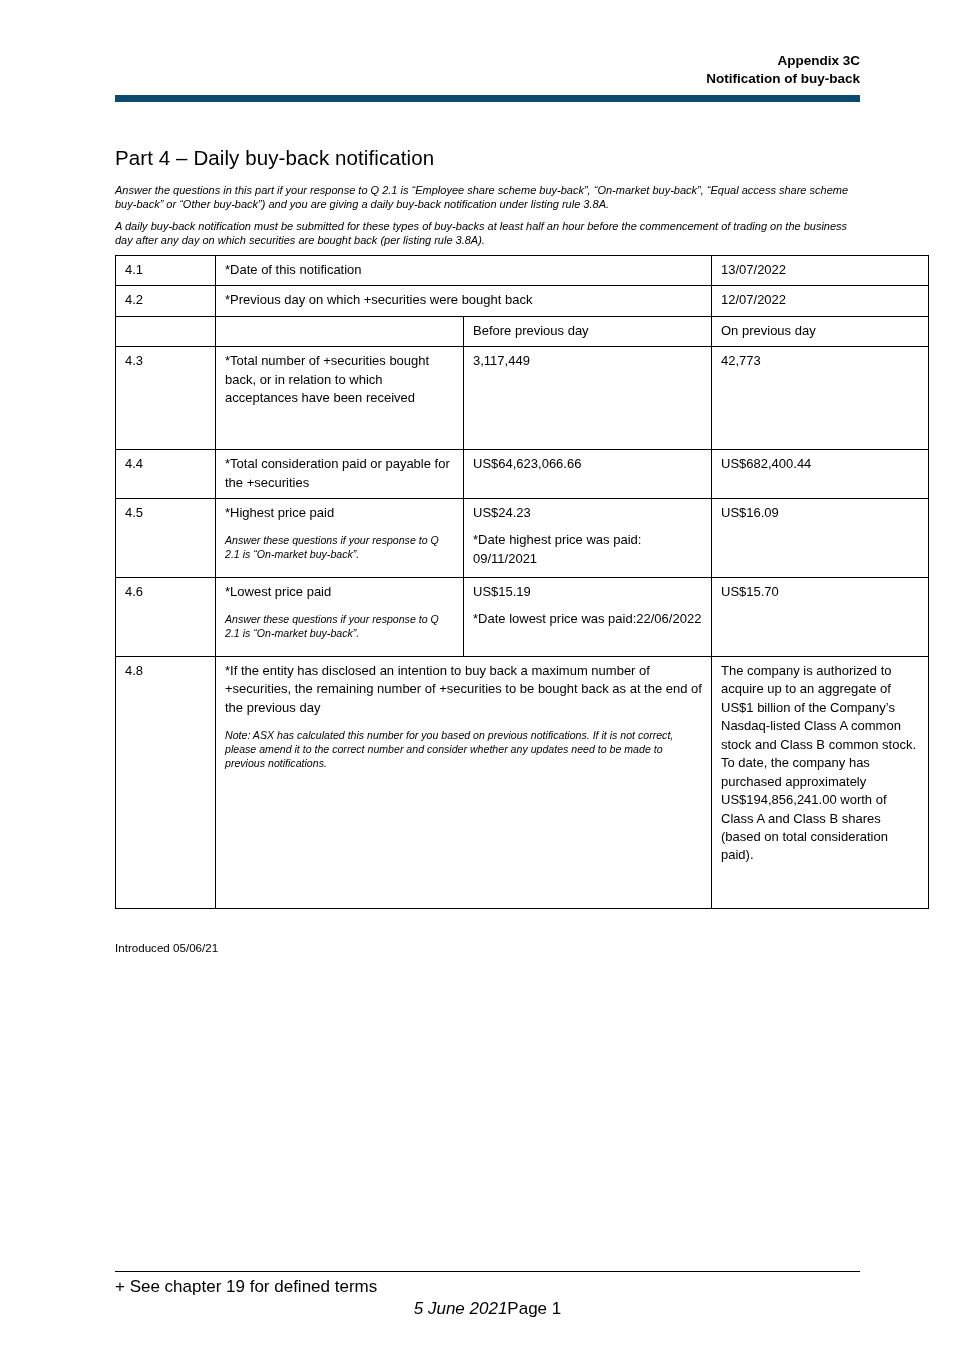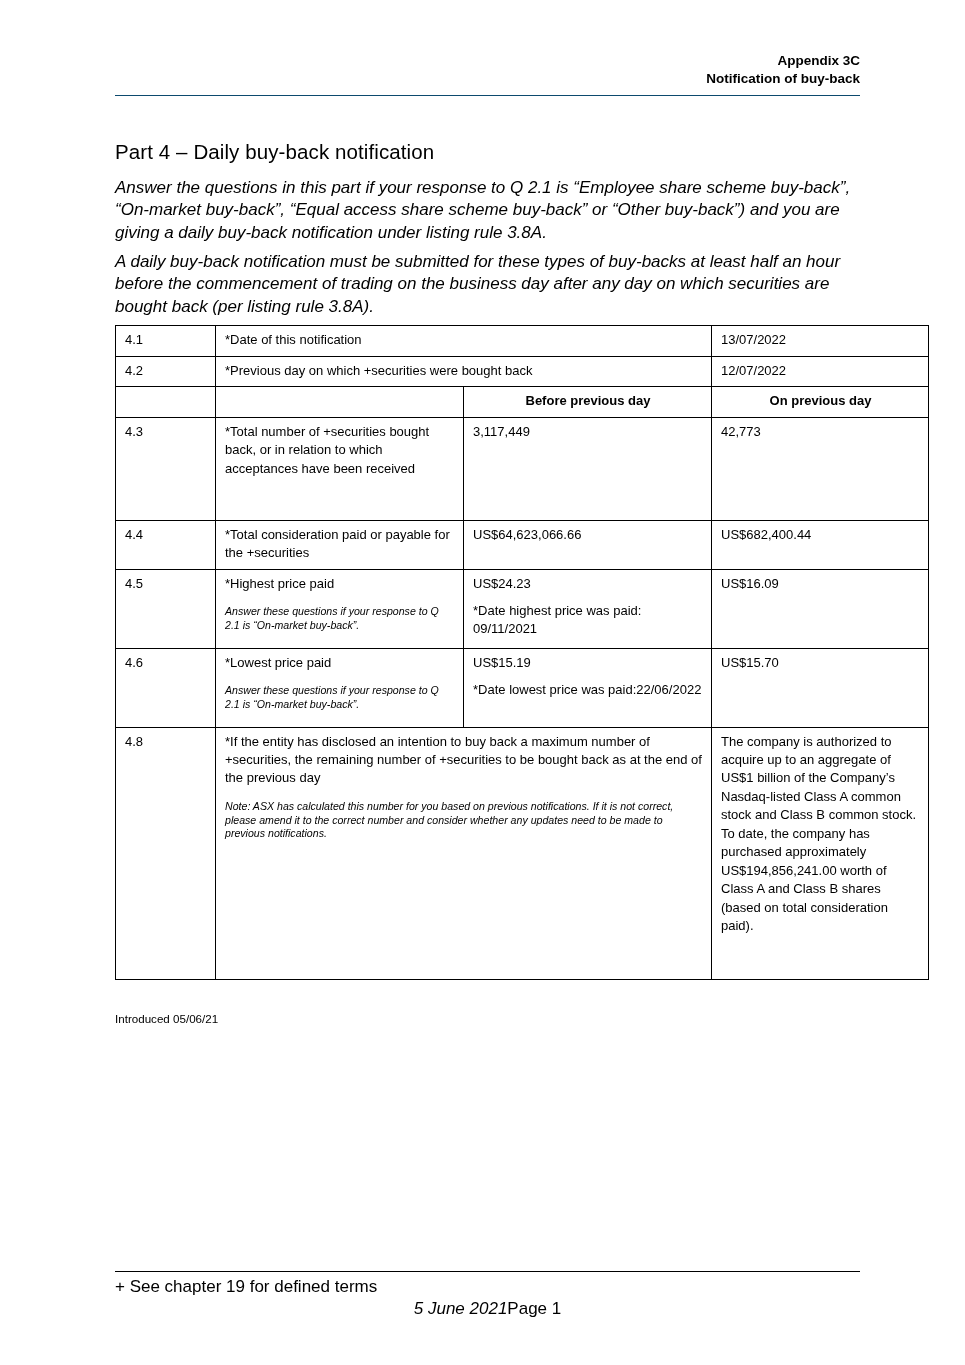--- a/index.html
+++ b/index.html
@@ -15,35 +15,35 @@
     width: 965px; height: 1365px;
     padding: 0 105px 0 115px;
   }
   
   .doc-header {
     padding-top: 52px;
     text-align: right;
     font-weight: bold;
     font-size: 13.5px;
     line-height: 1.32;
-    border-bottom: 1px solid #0c4a6e;
+    border-bottom: 7px solid #0c4a6e;
     padding-bottom: 7px;
   }
   
   .part-title {
     margin-top: 44px;
     font-size: 20.5px;
     font-weight: normal;
     letter-spacing: 0.1px;
   }
   
   .intro { margin-top: 13px; }
   .intro p {
     font-style: italic;
-    font-size: 17px;
+    font-size: 11px;
     line-height: 1.32;
     margin-bottom: 7px;
   }
   
   table.bb-table {
     border-collapse: collapse;
     width: 814px;
     table-layout: fixed;
     margin-top: 3px;
   }
@@ -51,21 +51,21 @@
     border: 1px solid #000;
     vertical-align: top;
     padding: 5px 8px 6px 9px;
     font-size: 13px;
     line-height: 1.42;
   }
   td.c-num { width: 100px; }
   td.c-label { width: 212px; }
   td.c-before { width: 216px; }
   td.c-on { width: 217px; }
-  .bold { font-weight: bold; text-align: center; }
+  .bold { font-weight: normal; }
   .cell-note {
     font-style: italic;
     font-size: 10.6px;
     line-height: 1.3;
     margin-top: 12px;
   }
   .cell-sub { margin-top: 9px; }
   .h-r1 { height: 30px; }
   .h-r2 { height: 30px; }
   .h-hdr { height: 29px; }

